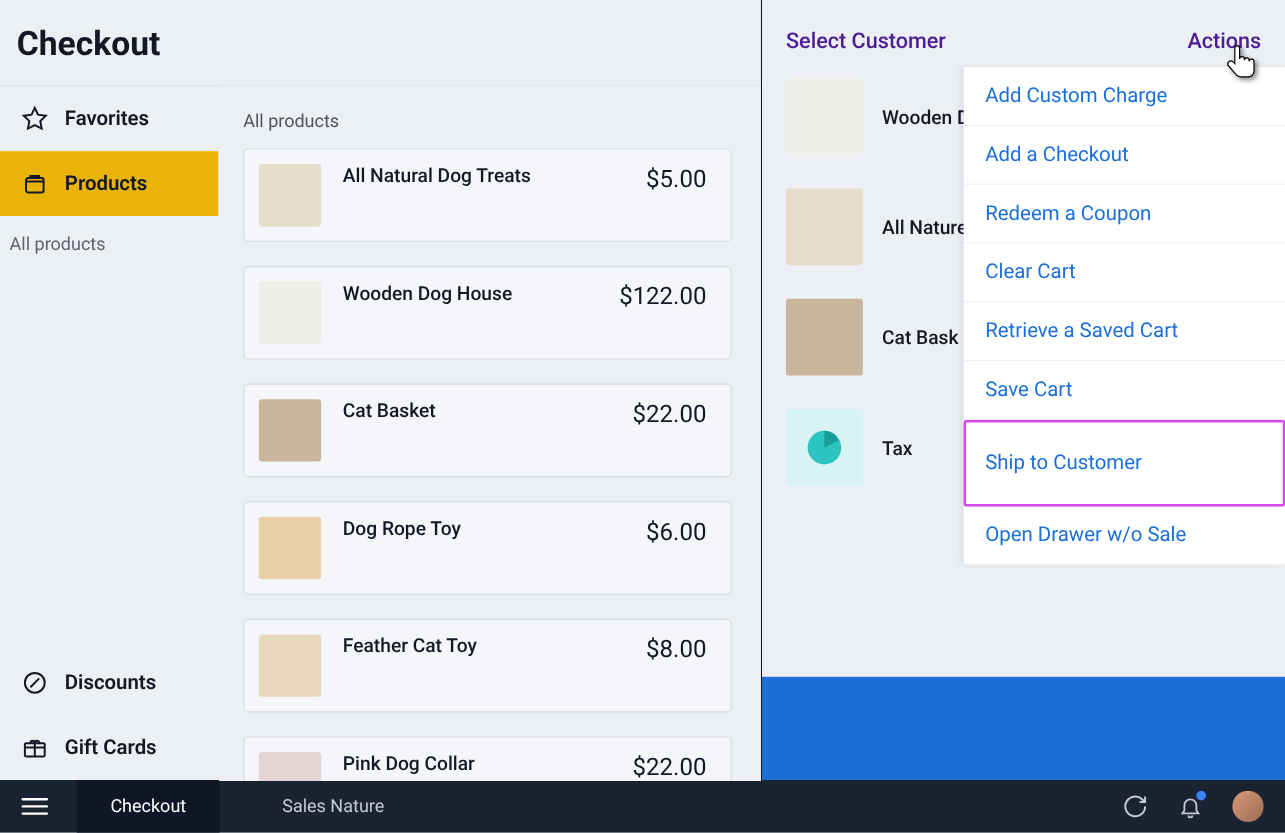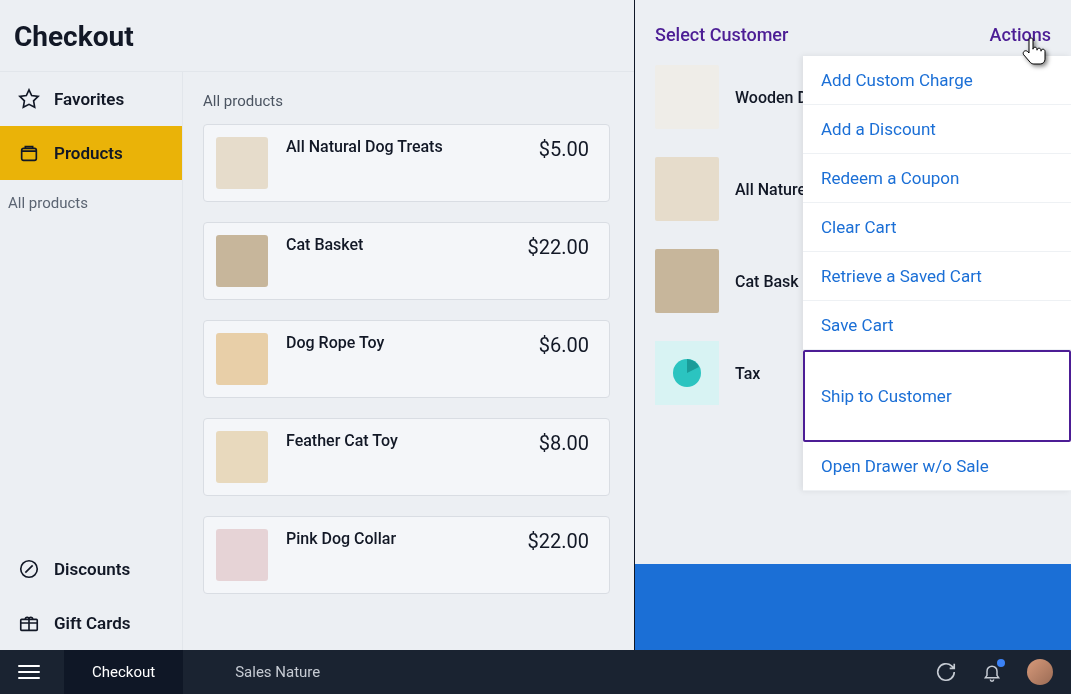--- a/index.html
+++ b/index.html
@@ -169,23 +169,23 @@
       z-index: 50;
     }
     .actions-menu-item {
       padding: 14px 18px;
       font-size: 17px;
       color: #1b6fd6;
       cursor: pointer;
       border-bottom: 1px solid #eef1f4;
     }
     .actions-menu-item.highlighted {
-      border: 2px solid #4c1d95;
+      border: 2px solid #d946ef;
       border-radius: 2px;
-      padding: 34px 16px;
+      padding: 24px 16px;
     }
     .cursor-hand {
       position: absolute;
       top: 36px;
       right: 22px;
       z-index: 60;
       filter: drop-shadow(2px 2px 2px rgba(0,0,0,0.5));
     }
     .bottom-bar {
       height: 44px;
@@ -253,20 +253,25 @@
           <span>Gift Cards</span>
         </div>
       </div>
       <div class="product-col">
         <div class="product-heading">All products</div>
         <div id="products-container">
             <div class="product-card">
               <div class="product-thumb" style="background: rgb(230, 220, 203);"></div>
               <div class="product-name">All Natural Dog Treats</div>
               <div class="product-price">$5.00</div>
+            </div>
+            <div class="product-card">
+              <div class="product-thumb" style="background: rgb(239, 237, 232);"></div>
+              <div class="product-name">Wooden Dog House</div>
+              <div class="product-price">$122.00</div>
             </div>
             <div class="product-card">
               <div class="product-thumb" style="background: rgb(199, 182, 155);"></div>
               <div class="product-name">Cat Basket</div>
               <div class="product-price">$22.00</div>
             </div>
             <div class="product-card">
               <div class="product-thumb" style="background: rgb(232, 207, 168);"></div>
               <div class="product-name">Dog Rope Toy</div>
               <div class="product-price">$6.00</div>
@@ -311,21 +316,21 @@
               <path d="M17 3 A14 14 0 0 1 29 11 L17 17 Z" fill="#1a9c99"></path>
             </svg>
           </div>
           <div class="cart-name">Tax</div>
         </div>
       </div>
     <div class="checkout-btn"></div>
 
     <div class="actions-menu" id="actions-menu">
         <div class="actions-menu-item">Add Custom Charge</div>
-        <div class="actions-menu-item">Add a Discount</div>
+        <div class="actions-menu-item">Add a Checkout</div>
         <div class="actions-menu-item">Redeem a Coupon</div>
         <div class="actions-menu-item">Clear Cart</div>
         <div class="actions-menu-item">Retrieve a Saved Cart</div>
         <div class="actions-menu-item">Save Cart</div>
         <div class="actions-menu-item highlighted">Ship to Customer</div>
         <div class="actions-menu-item">Open Drawer w/o Sale</div>
       </div>
 
     <div class="cursor-hand">
       <svg width="28" height="34" viewBox="0 0 28 34">

